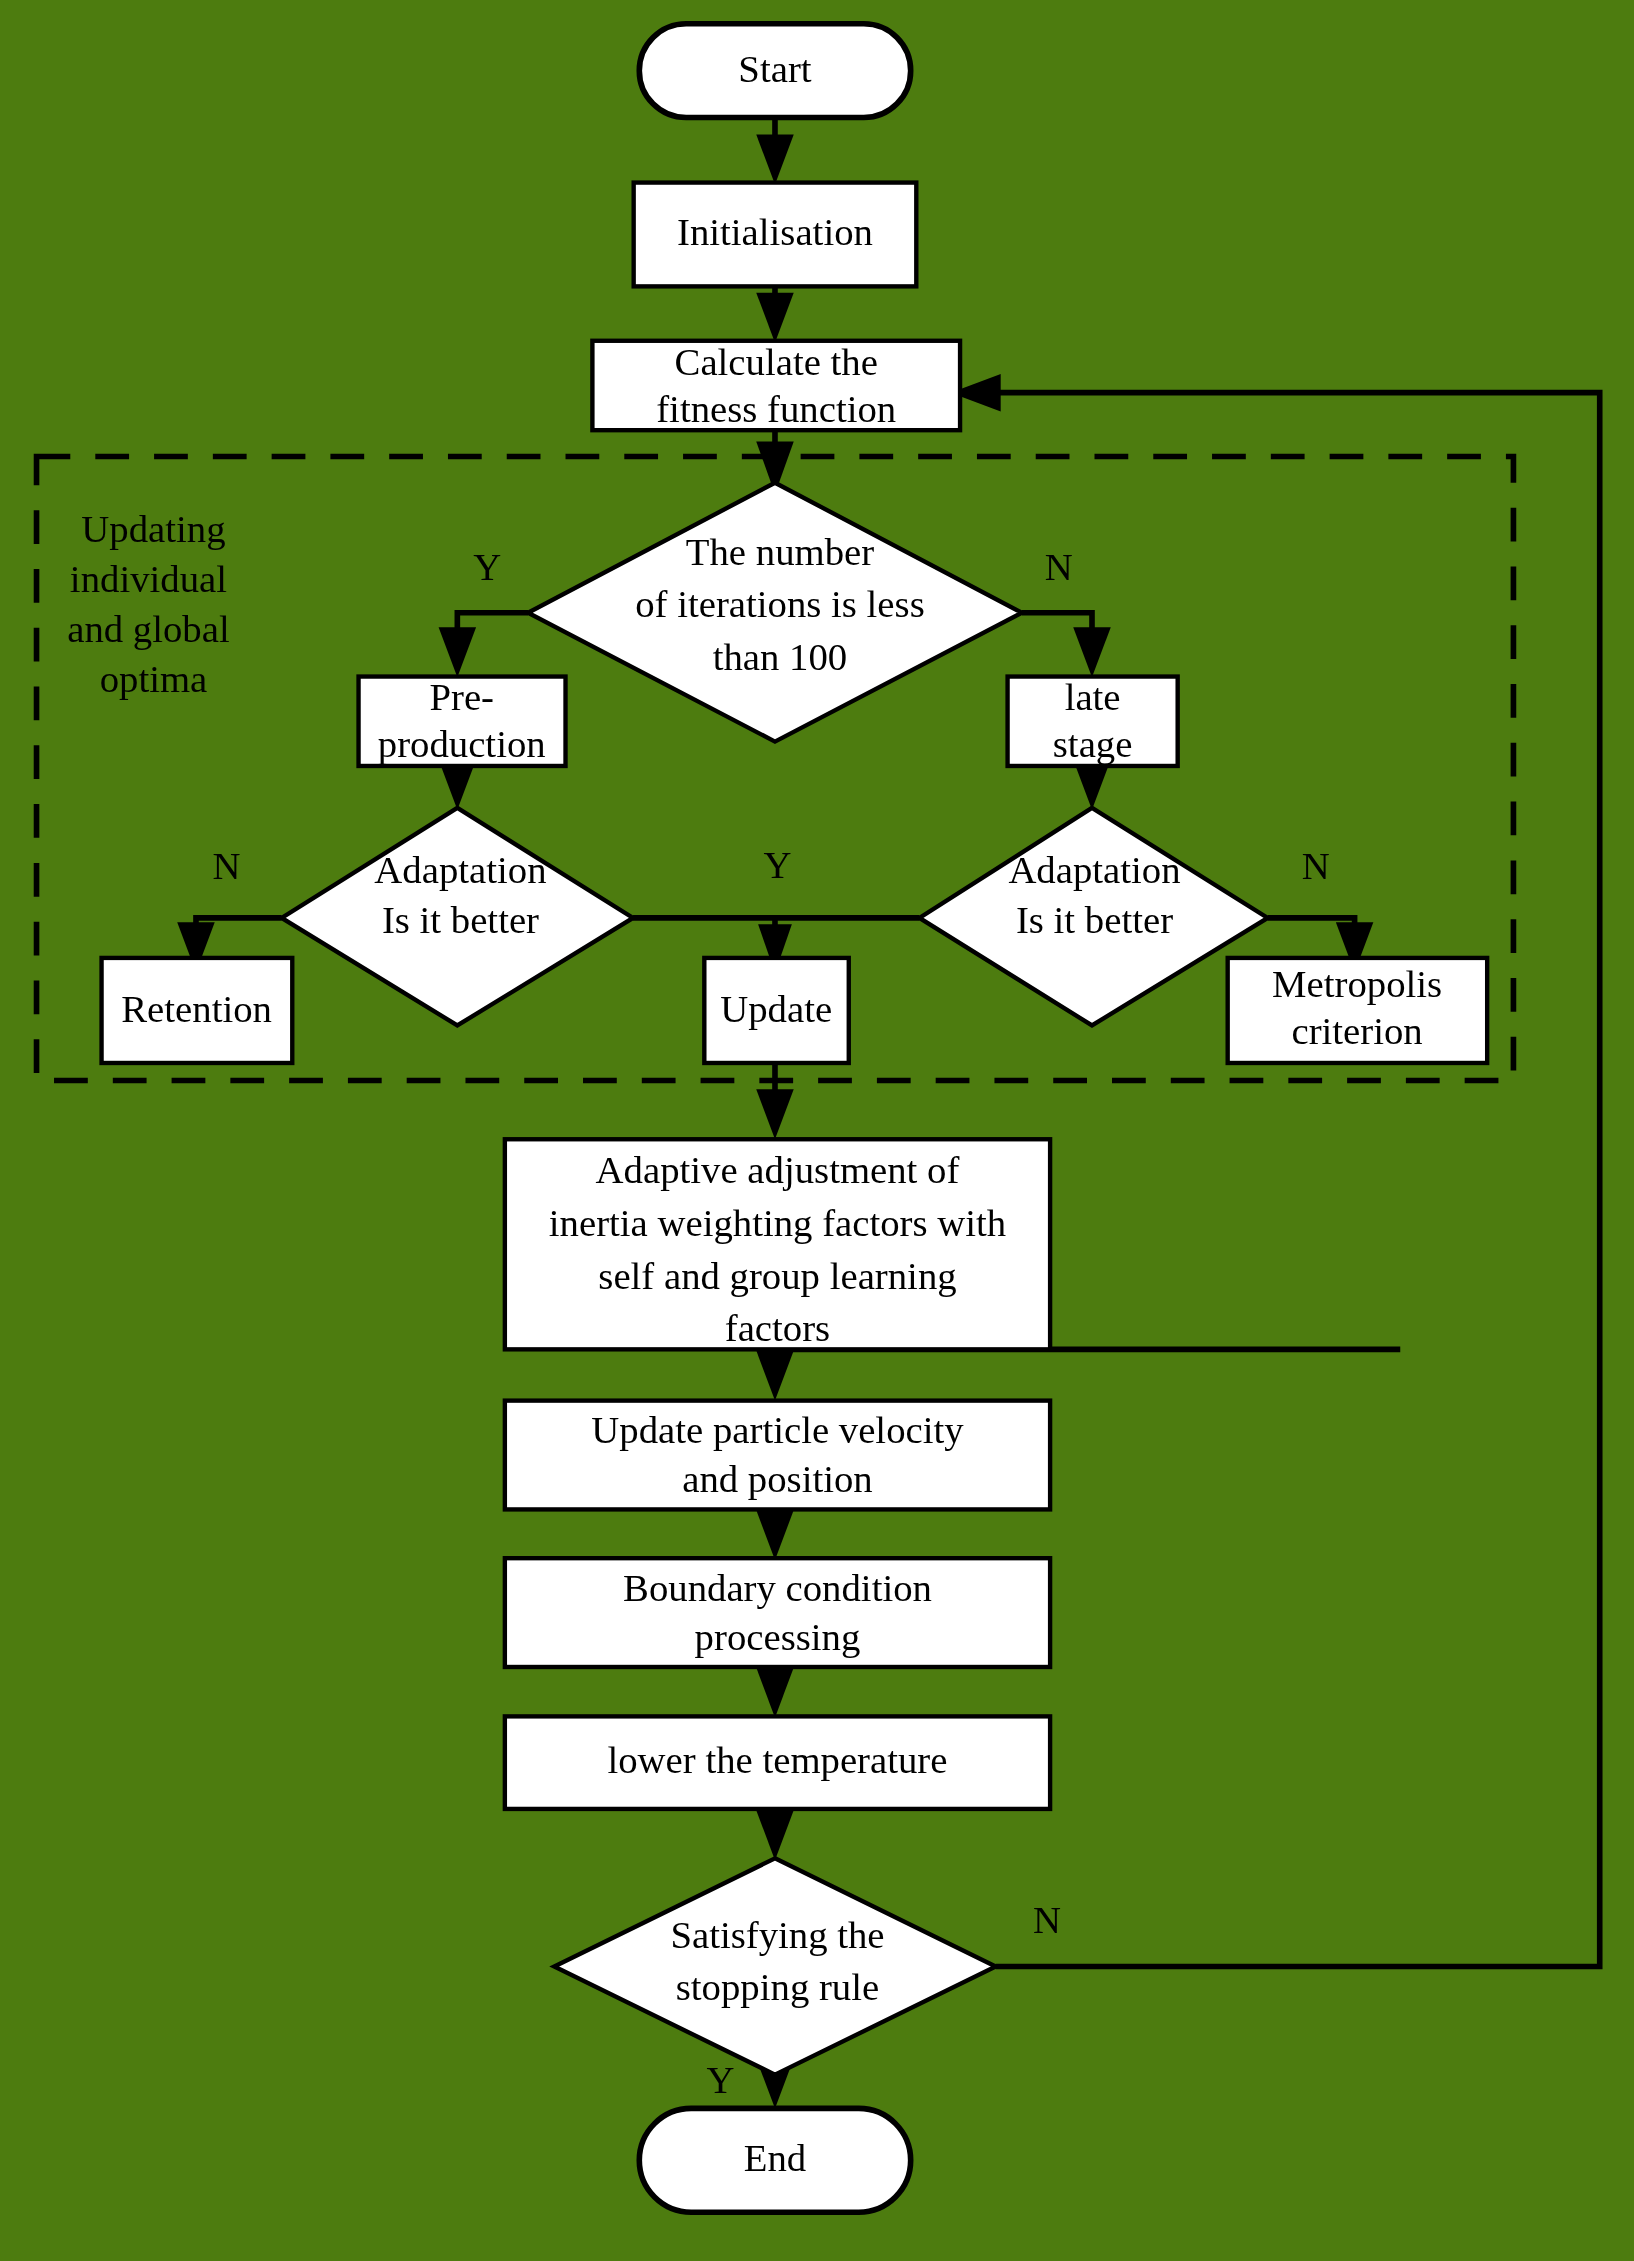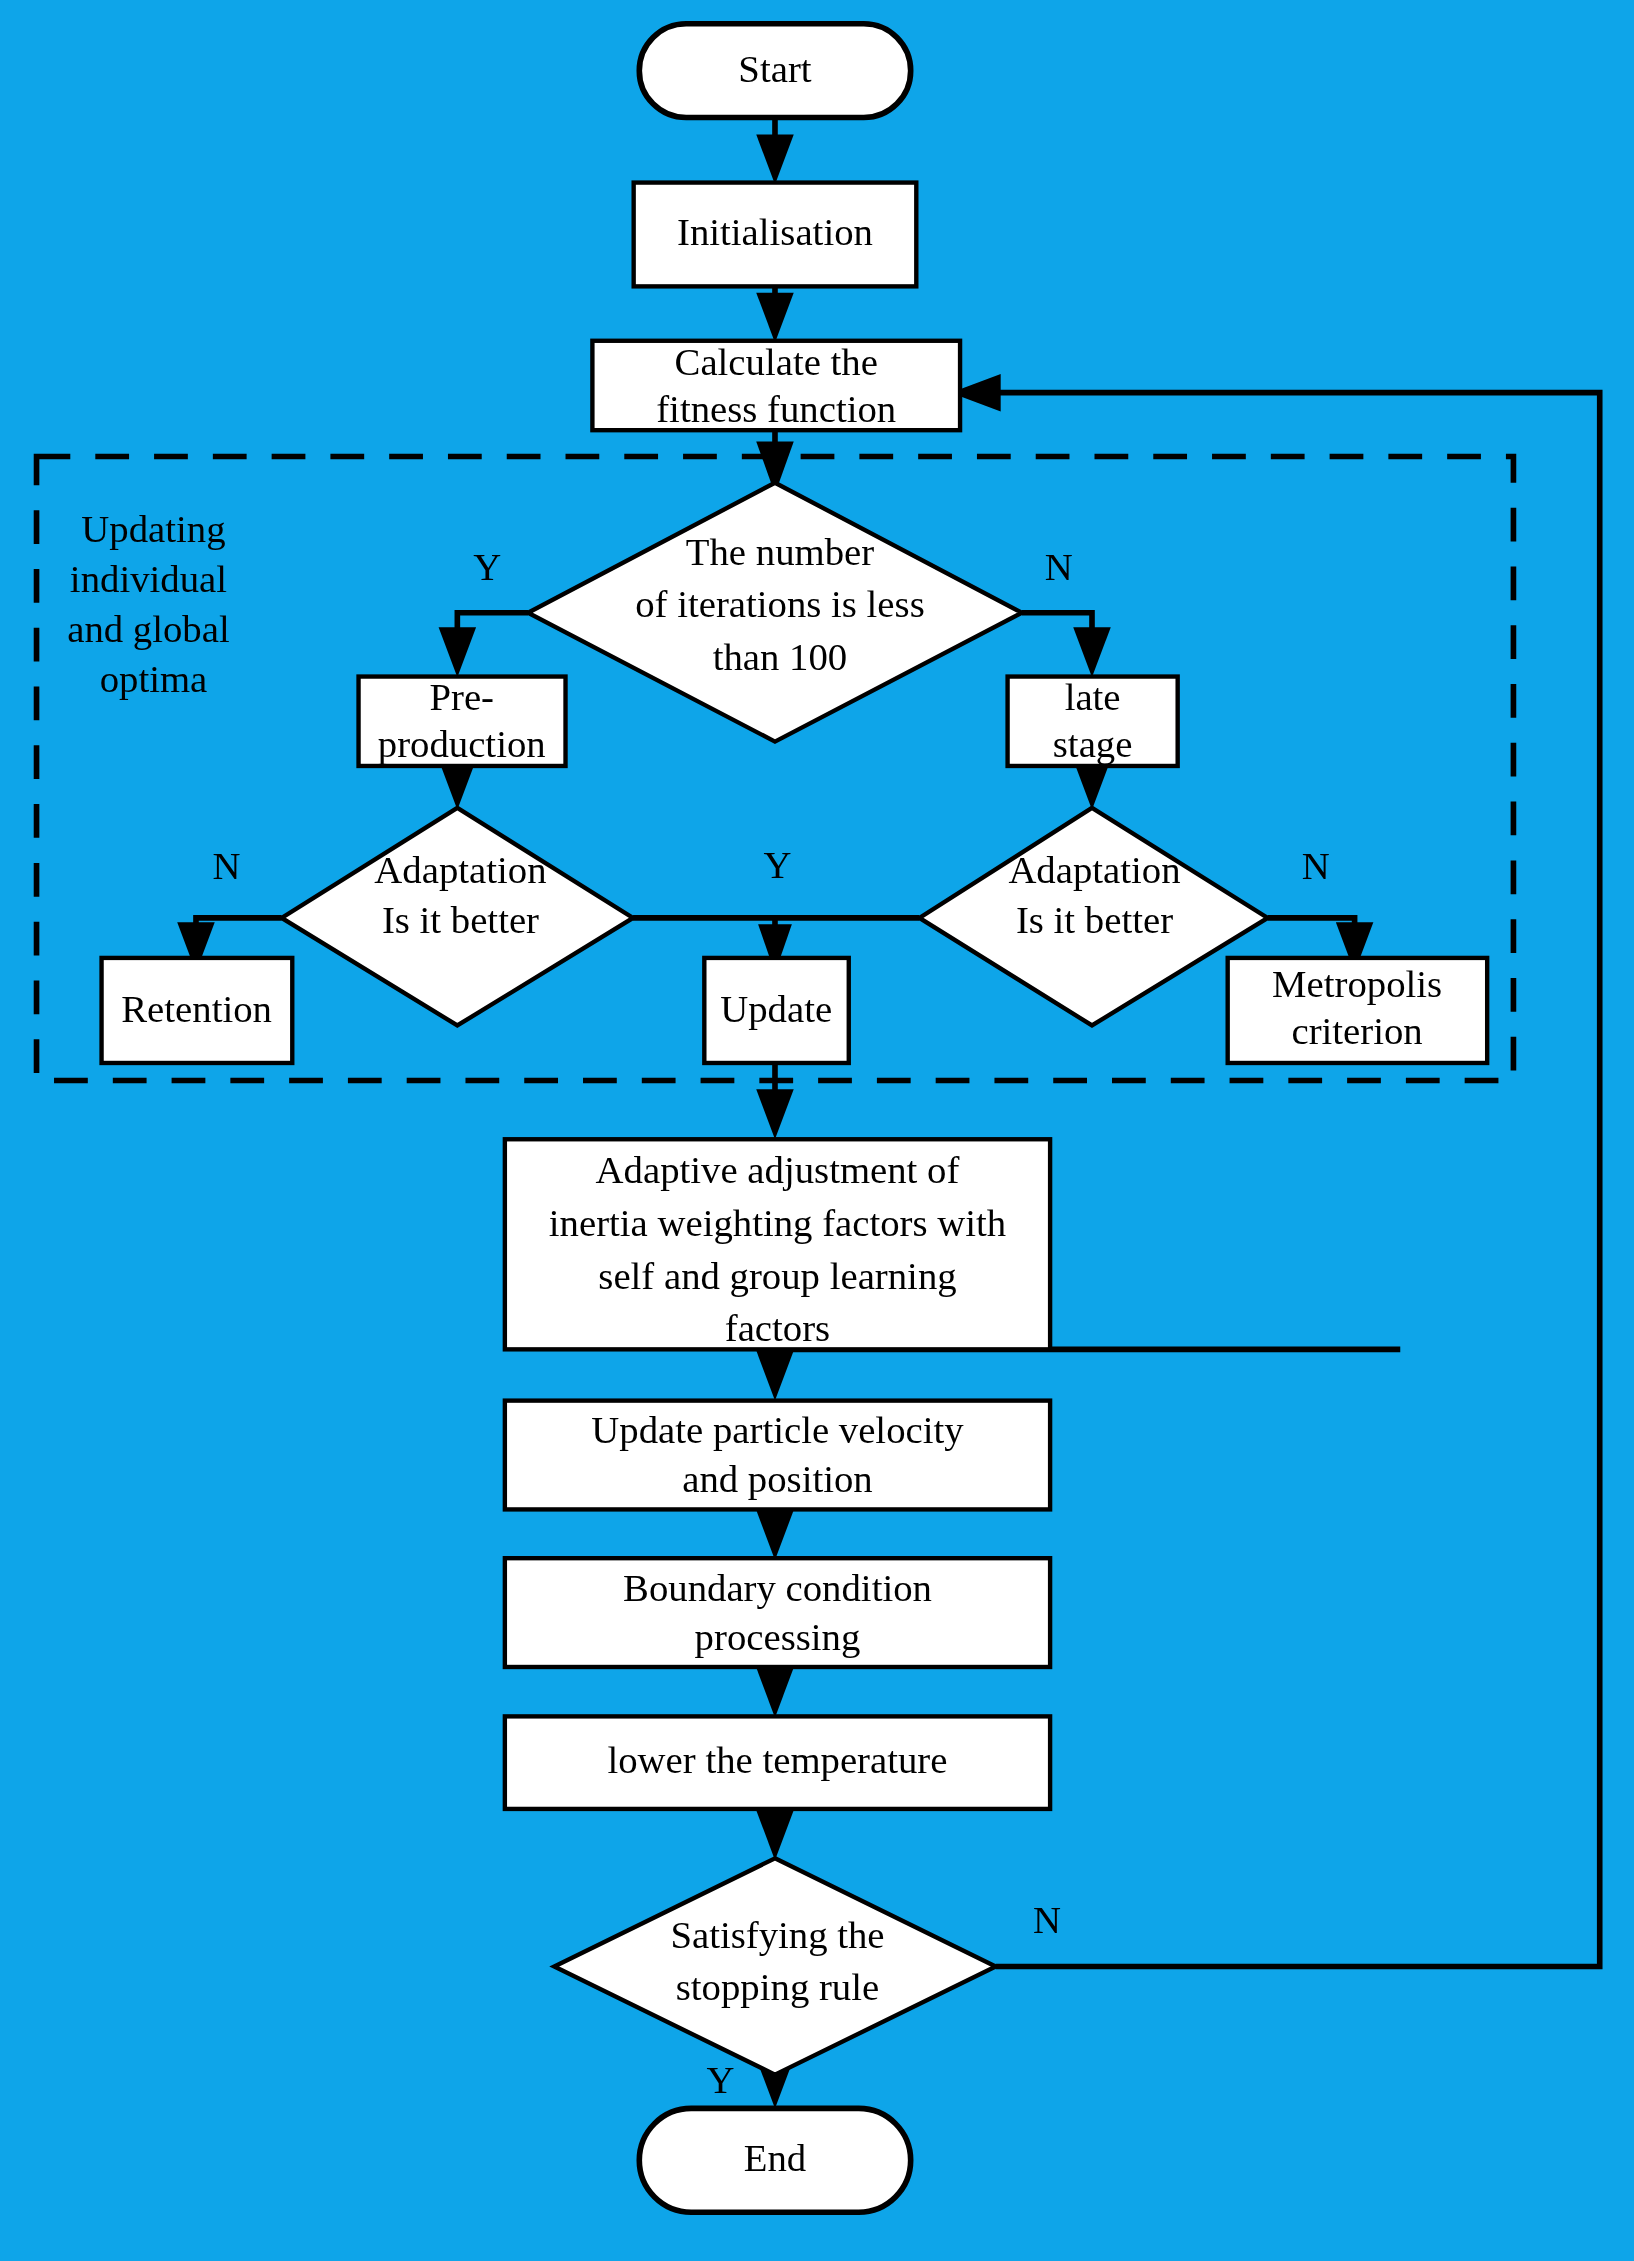--- a/index.html
+++ b/index.html
@@ -4,21 +4,21 @@
 <style>
   html, body {
     margin: 0;
     padding: 0;
     background: #ffffff;
   }
   #page {
     position: relative;
     width: 1635px;
     height: 2261px;
-    background: #0ea5e9;
+    background: #4d7c0f;
     overflow: hidden;
   }
   svg.flow {
     position: absolute;
     left: 0;
     top: 0;
     width: 1635px;
     height: 2261px;
     display: block;
   }

